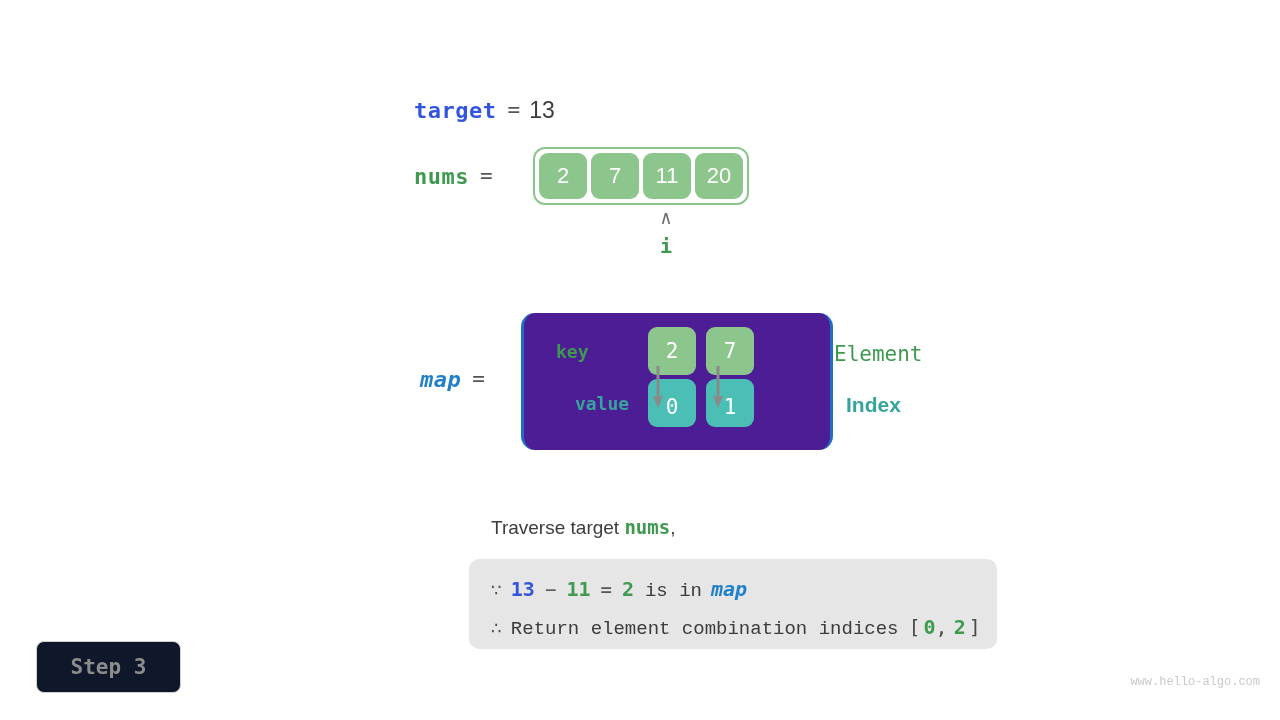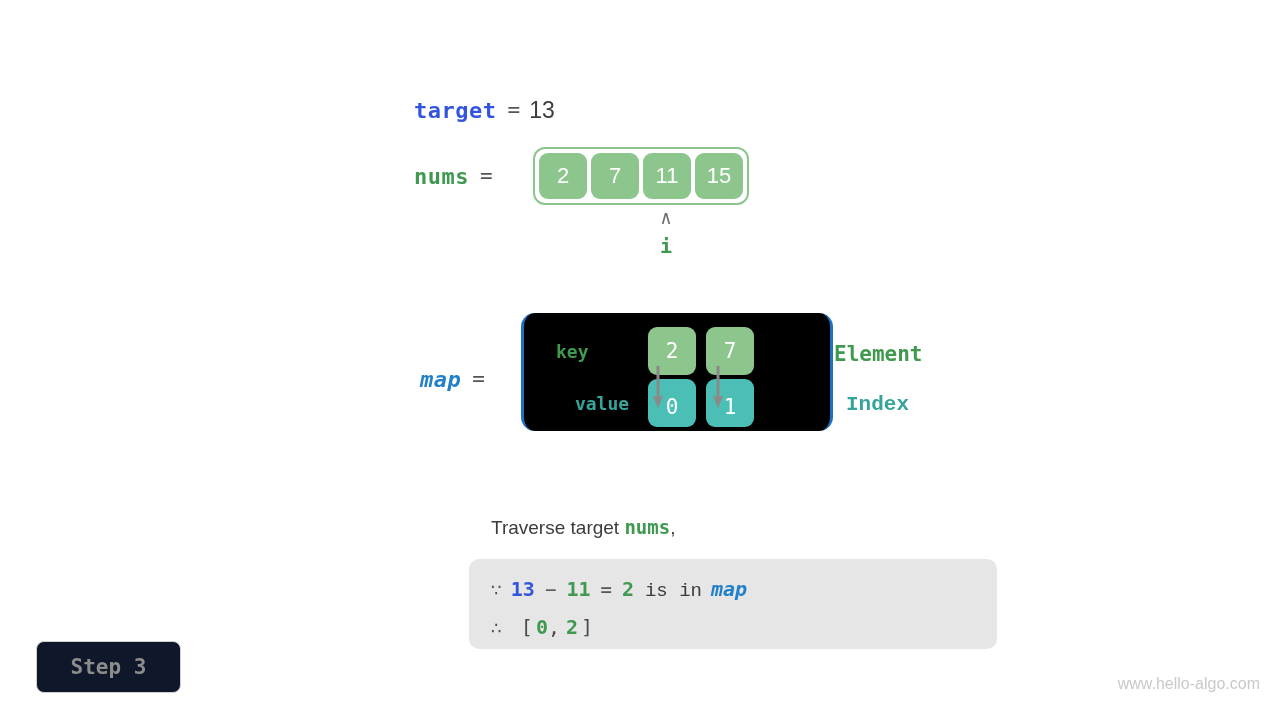--- a/index.html
+++ b/index.html
@@ -114,22 +114,22 @@
     height: 32px;
     display: flex;
     align-items: center;
     white-space: pre;
   }
   #map-box {
     position: absolute;
     left: 521px;
     top: 313px;
     width: 312px;
-    height: 118px;
-    background: #000000;
+    height: 137px;
+    background: #4c1d95;
     border-left: 3px solid #1f6fc4;
     border-right: 3px solid #1f6fc4;
     border-radius: 14px;
     box-sizing: border-box;
   }
   .map-line {
     position: absolute;
     display: flex;
     align-items: center;
   }
@@ -168,28 +168,28 @@
   }
   #arrow-0 { left: 651px; top: 366px; }
   #arrow-1 { left: 711px; top: 366px; }
 
   #legend-element {
     position: absolute;
     left: 834px;
     top: 342px;
     font-family: "DejaVu Sans Mono", monospace;
     font-size: 21px;
-    font-weight: bold;
+    font-weight: normal;
     color: #3f9a50;
   }
   #legend-index {
     position: absolute;
     left: 846px;
     top: 393px;
-    font-family: Liberation Mono, monospace;
+    font-family: Liberation Sans, sans-serif;
     font-size: 21px;
     font-weight: bold;
     color: #35a49c;
   }
 
   
   #narrative {
     position: absolute;
     left: 491px;
     top: 516px;
@@ -264,22 +264,22 @@
     font-size: 21px;
     font-weight: bold;
     color: #8c8c8c;
     box-sizing: border-box;
   }
 
   #watermark {
     position: absolute;
     right: 20px;
     top: 675px;
-    font-family: Liberation Sans, sans-serif;
-    font-size: 16px;
+    font-family: Liberation Mono, monospace;
+    font-size: 12px;
     color: #c9c9c9;
   }
 </style>
 </head>
 <body>
 
 <div id="target-row">
   <span class="var-name c-blue">target</span>
   <span class="eq">=</span>
   <span class="plain-val">13</span>
@@ -287,21 +287,21 @@
 
 <div id="nums-row">
   <span class="var-name c-green">nums</span>
   <span class="eq">=</span>
 </div>
 
 <div id="nums-array">
   <div class="cell">2</div>
   <div class="cell">7</div>
   <div class="cell">11</div>
-  <div class="cell">15</div>
+  <div class="cell">20</div>
 </div>
 
 <div id="pointer-caret">∧</div>
 <div id="pointer-label">i</div>
 
 <div id="map-row">
   <span class="var-name c-lblue">map</span>
   <span class="eq">=</span>
 </div>
 
@@ -342,20 +342,21 @@
     <span class="num c-blue">13</span>
     <span class="op">−</span>
     <span class="num c-green">11</span>
     <span class="op">=</span>
     <span class="num c-green">2</span>
     <span class="txt" style="margin:0 9px 0 11px">is in</span>
     <span class="num c-lblue">map</span>
   </div>
   <div class="concl-line">
     <span class="sym">∴</span>
+    <span class="txt">Return element combination indices</span>
     <span class="bracket" style="margin-left:10px">[</span>
     <span class="num c-green" style="margin-left:3px">0</span>
     <span class="bracket">,</span>
     <span class="num c-green" style="margin-left:6px">2</span>
     <span class="bracket" style="margin-left:3px">]</span>
   </div>
 </div>
 
 <div id="step-badge">Step 3</div>
 <div id="watermark">www.hello-algo.com</div>

